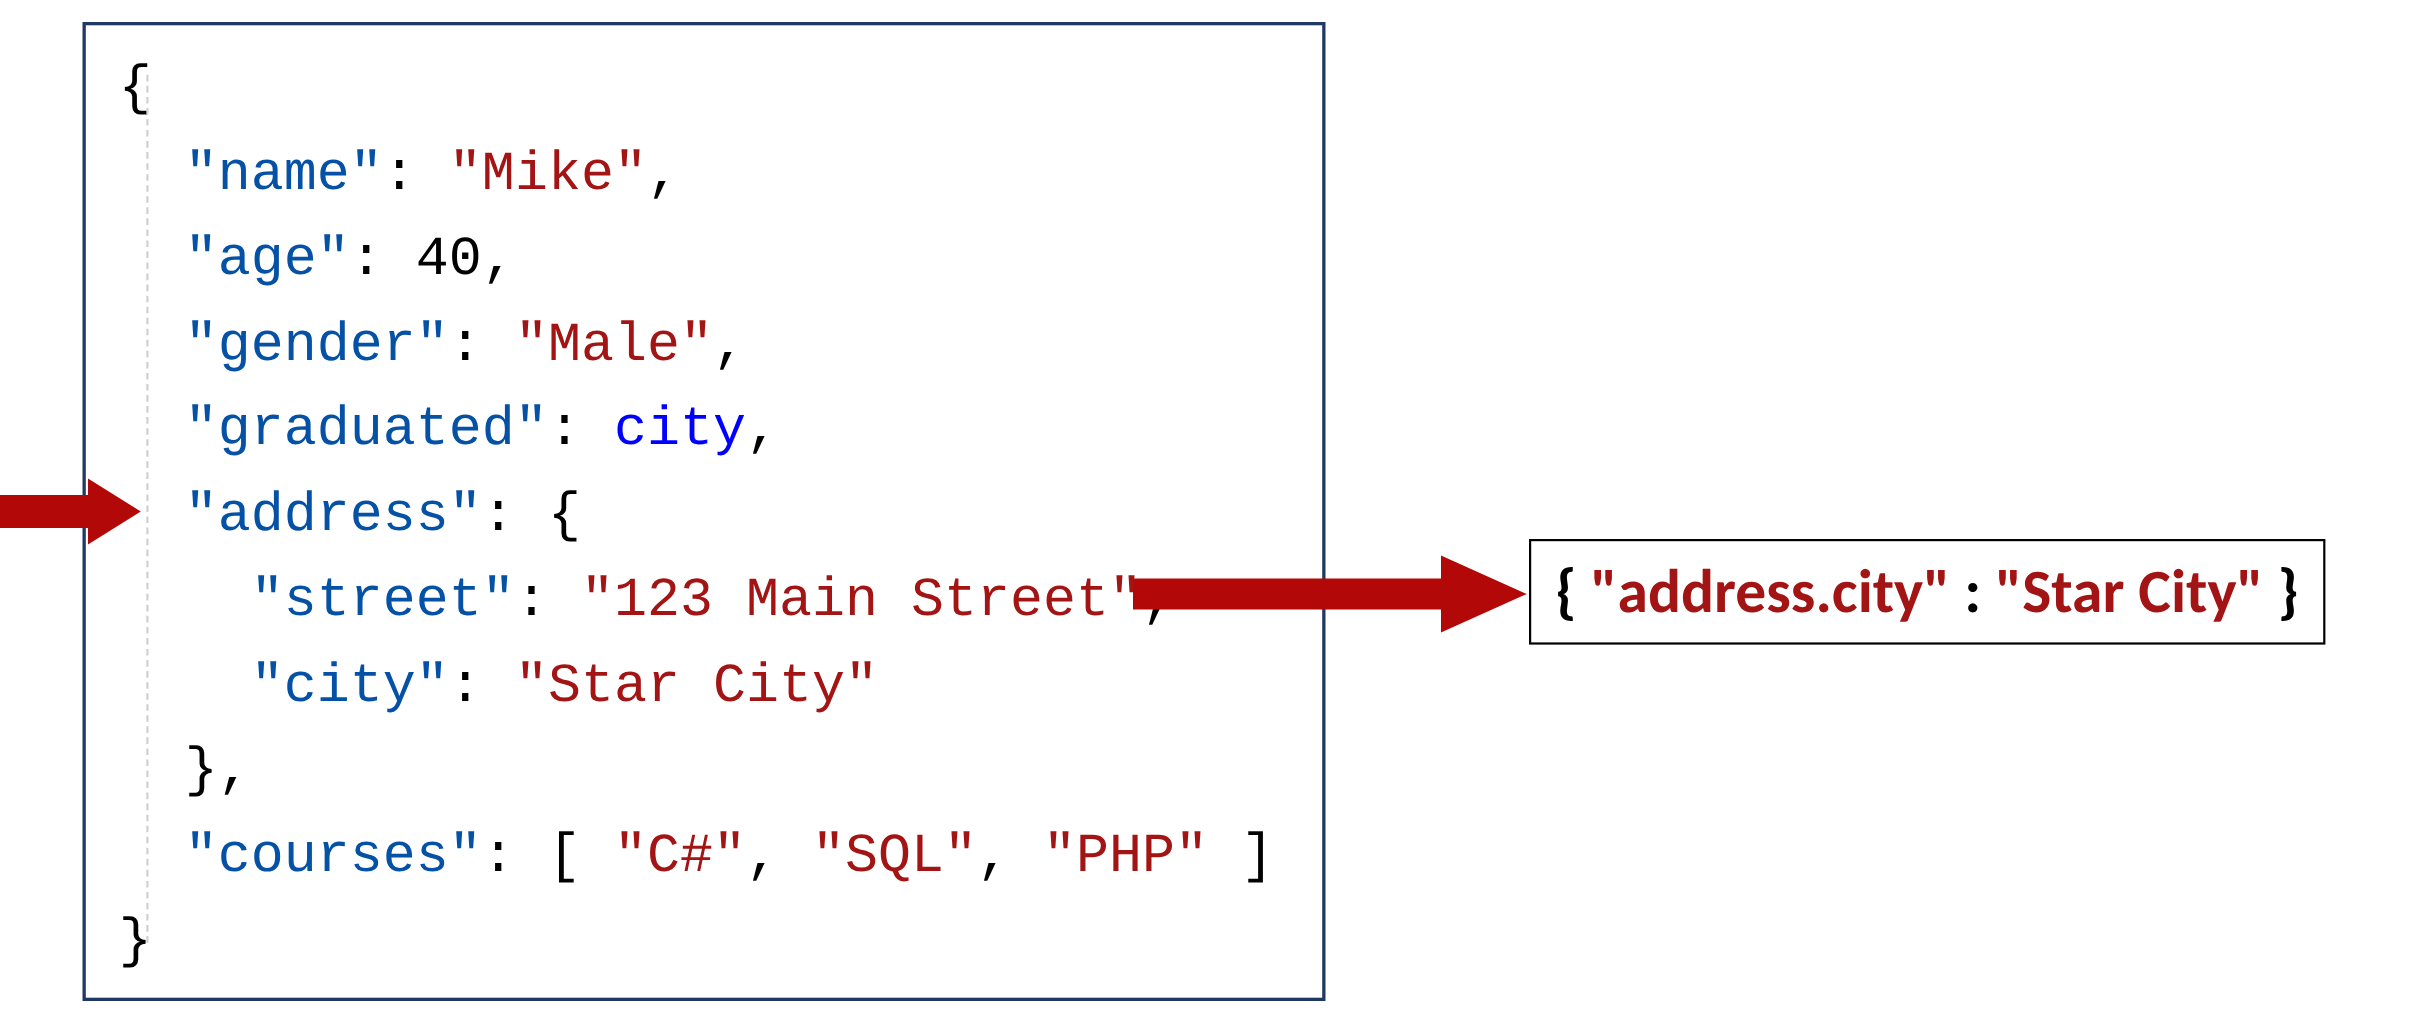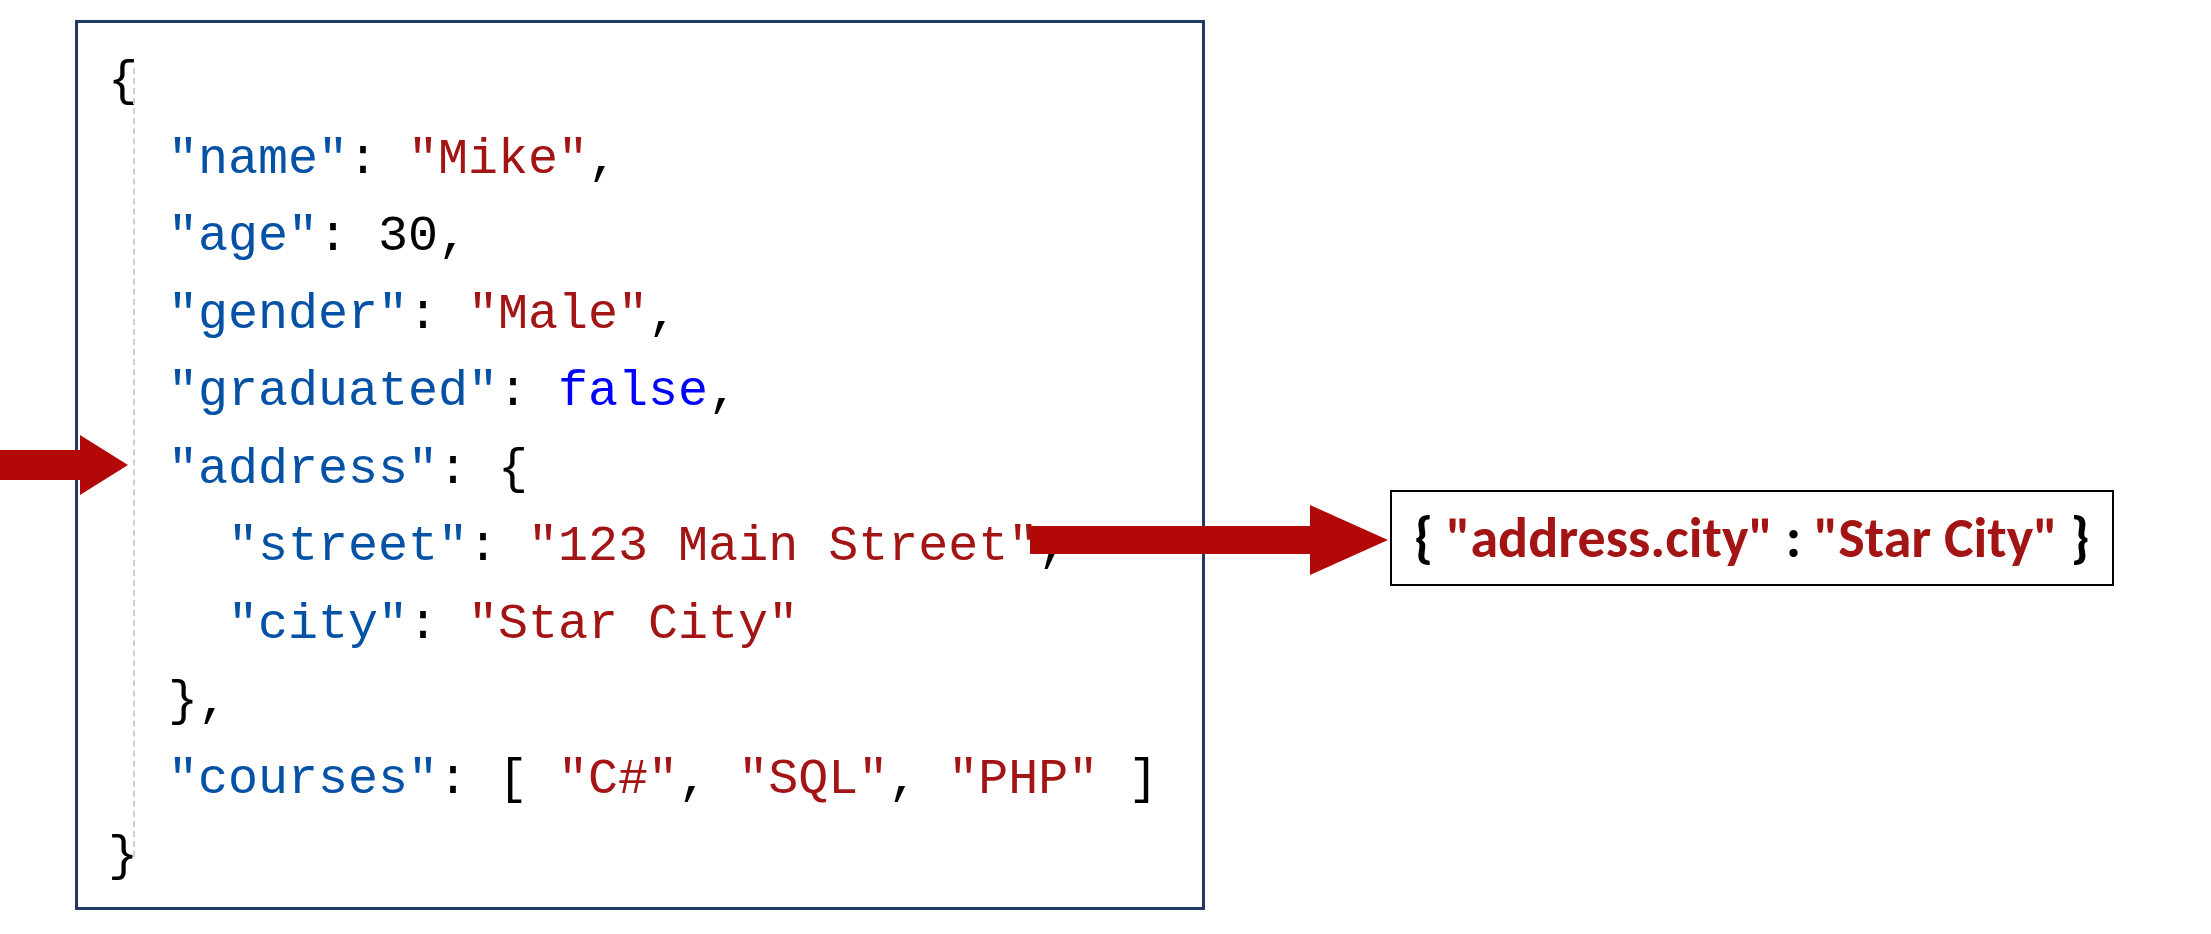--- a/index.html
+++ b/index.html
@@ -67,25 +67,25 @@
 </head>
 <body>
 
 <div class="code-box">
   <div class="guide"></div>
 
   <div class="code-line"><span class="p">{</span></div>
 
   <div class="code-line">  <span class="k">"name"</span><span class="p">: </span><span class="s">"Mike"</span><span class="p">,</span></div>
 
-  <div class="code-line">  <span class="k">"age"</span><span class="p">: </span><span class="n">30</span><span class="p">,</span></div>
+  <div class="code-line">  <span class="k">"age"</span><span class="p">: </span><span class="n">40</span><span class="p">,</span></div>
 
   <div class="code-line">  <span class="k">"gender"</span><span class="p">: </span><span class="s">"Male"</span><span class="p">,</span></div>
 
-  <div class="code-line">  <span class="k">"graduated"</span><span class="p">: </span><span class="b">false</span><span class="p">,</span></div>
+  <div class="code-line">  <span class="k">"graduated"</span><span class="p">: </span><span class="b">city</span><span class="p">,</span></div>
 
   <div class="code-line">  <span class="k">"address"</span><span class="p">: {</span></div>
 
   <div class="code-line">    <span class="k">"street"</span><span class="p">: </span><span class="s">"123 Main Street"</span><span class="p">,</span></div>
 
   <div class="code-line">    <span class="k">"city"</span><span class="p">: </span><span class="s">"Star City"</span></div>
 
   <div class="code-line">  <span class="p">},</span></div>
 
   <div class="code-line">  <span class="k">"courses"</span><span class="p">: [ </span><span class="s">"C#"</span><span class="p">, </span><span class="s">"SQL"</span><span class="p">, </span><span class="s">"PHP"</span><span class="p"> ]</span></div>

